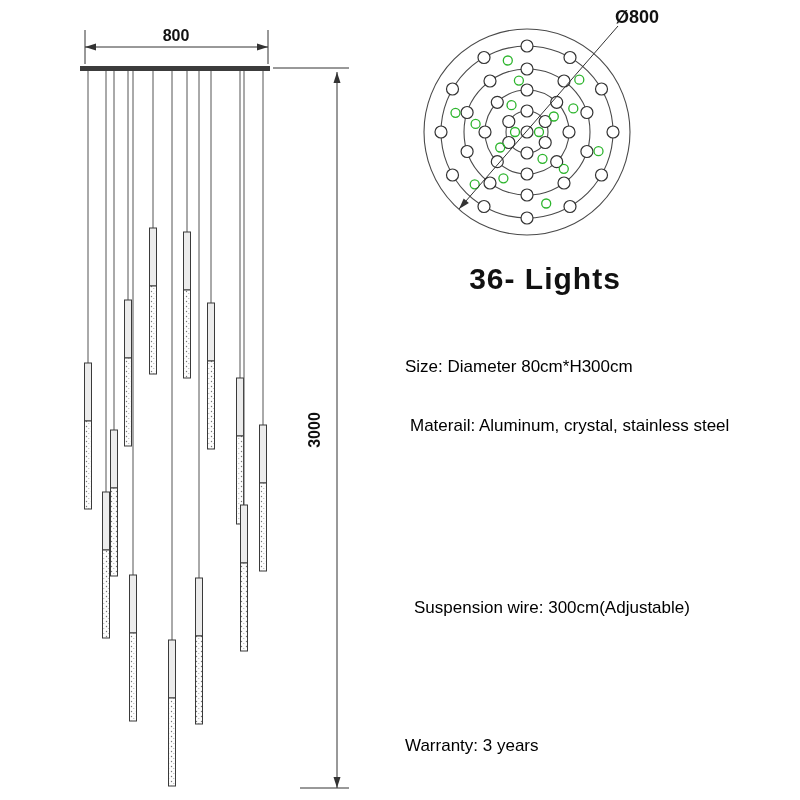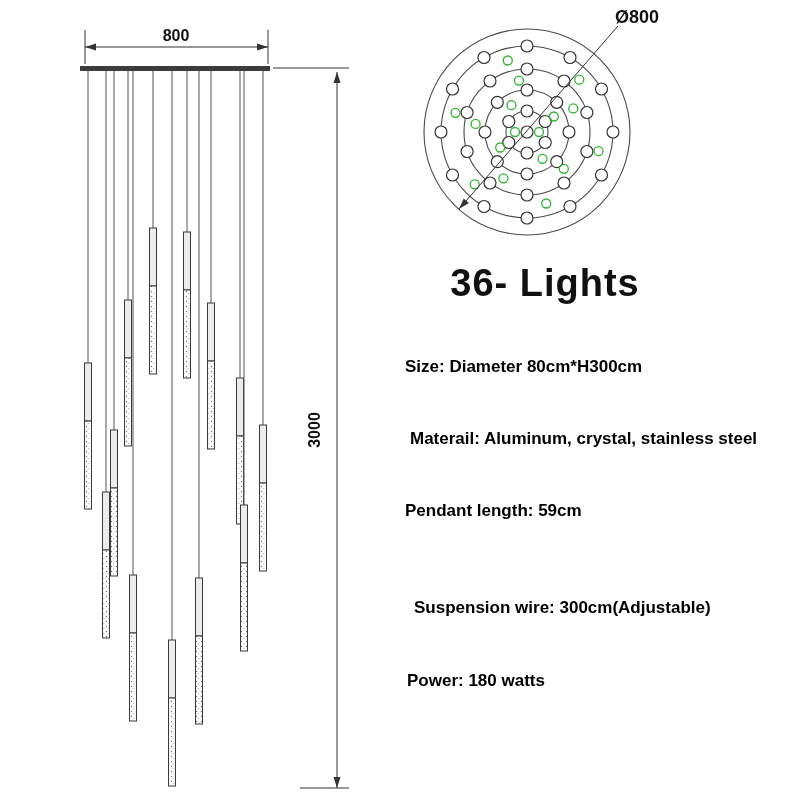--- a/index.html
+++ b/index.html
@@ -1,22 +1,22 @@
 <!DOCTYPE html>
 <html><head>
 <meta charset="utf-8">
 <style>
   * { margin:0; padding:0; box-sizing:border-box; }
   html, body { width:800px; height:800px; background:#ffffff; font-family:"Liberation Sans", sans-serif; }
   .page { position:relative; width:800px; height:800px; background:#ffffff; overflow:hidden; }
   .drawing-svg { position:absolute; left:0; top:0; }
 
   .title { position:absolute; left:400px; top:262px; width:290px; text-align:center;
-           font-size:38px; font-weight:bold; color:#111; letter-spacing:1px; }
-  .spec { position:absolute; font-size:17px; font-weight:700; color:#000; white-space:nowrap; }
+           font-size:30px; font-weight:bold; color:#111; letter-spacing:1px; }
+  .spec { position:absolute; font-size:17px; font-weight:400; color:#000; white-space:nowrap; }
 
   
   .wire   { stroke:#555; stroke-width:1; }
   .metal  { fill:#ececec; stroke:#3a3a3a; stroke-width:1; }
   .crystal{ fill:url(#stipple); stroke:#3a3a3a; stroke-width:1; }
   .bar    { fill:#3c3c3c; }
   .dim    { stroke:#333; stroke-width:1; fill:none; }
   .arrow  { fill:#333; stroke:none; }
   .dimtext{ font-size:16px; font-weight:600; fill:#111; }
   .ringline { fill:none; stroke:#4a4a4a; stroke-width:1.1; }
@@ -201,17 +201,16 @@
         <line class="dim" x1="618" y1="26" x2="459" y2="209"></line>
         <polygon class="arrow" points="459,209 463.7,198.4 468.9,203.1"></polygon>
         <text class="dimtext" x="637" y="23" text-anchor="middle" style="font-size:18px;">Ø800</text>
       </g>
     </g>
   </svg>
 
   <div class="title">36- Lights</div>
 
   <div class="spec" style="left:405px; top:357px;">Size: Diameter 80cm*H300cm</div>
-  <div class="spec" style="left:410px; top:429px;text-align:center;">Materail: Aluminum, crystal, stainless steel</div>
-  <div class="spec" style="left:405px; top:501px;">Pendant length: 59cm</div>
+  <div class="spec" style="left:410px; top:416px;text-align:center;">Materail: Aluminum, crystal, stainless steel</div>
   <div class="spec" style="left:414px; top:598px;">Suspension wire: 300cm(Adjustable)</div>
-  <div class="spec" style="left:407px; top:671px;">Power: 180 watts</div>
+  <div class="spec" style="left:405px; top:736px;">Warranty: 3 years</div>
 </div>
 
 </body></html>

